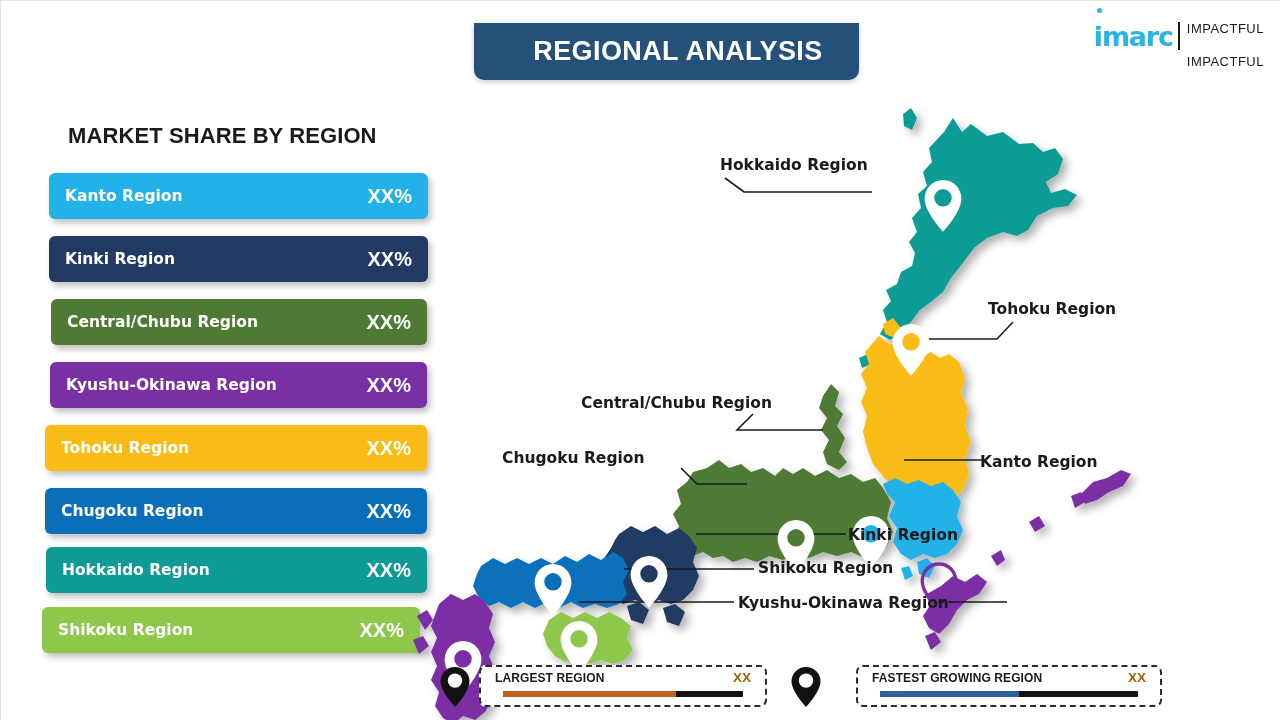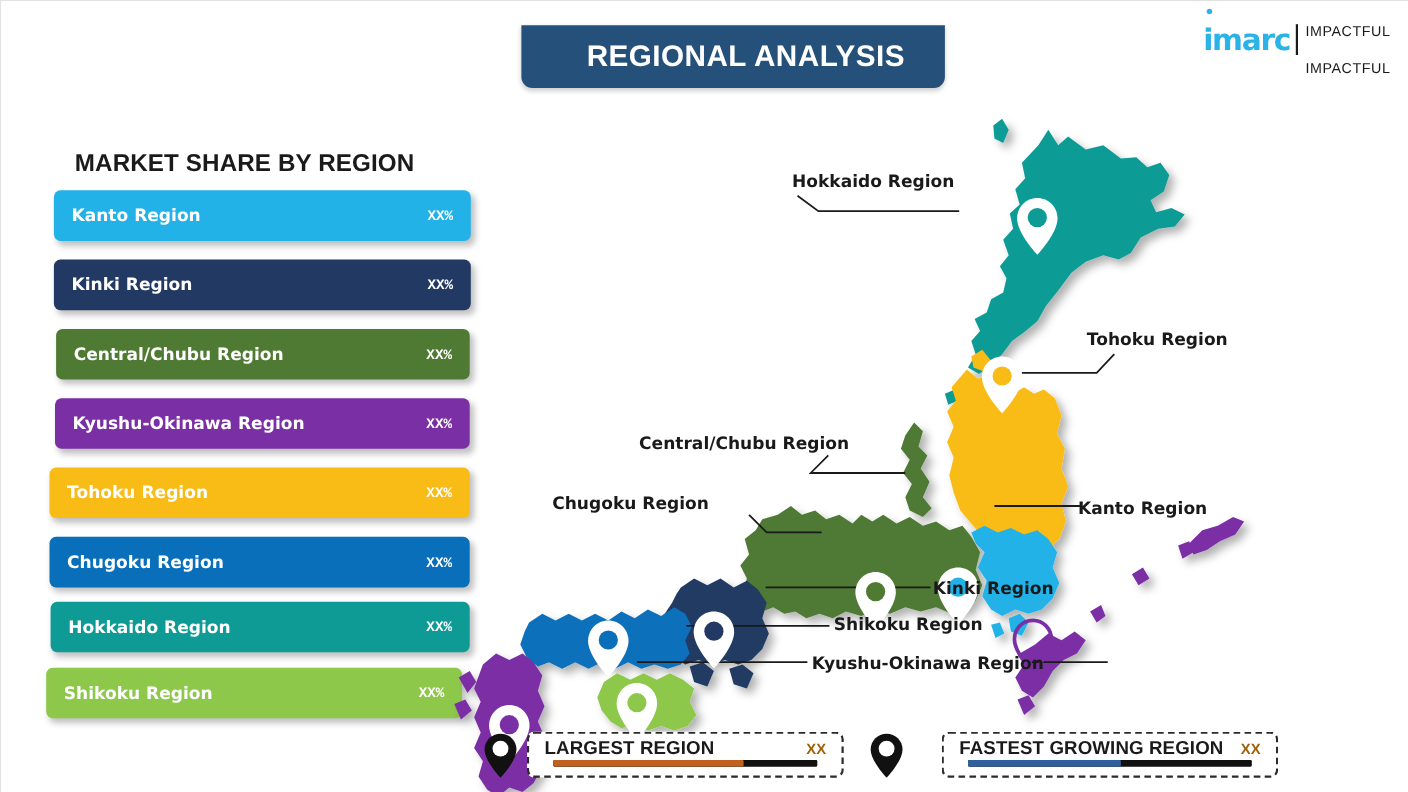--- a/index.html
+++ b/index.html
@@ -56,41 +56,41 @@
   .logo .tag{
     display:flex;flex-direction:column;justify-content:center;
     line-height:1.18;
   }
   .logo .tag span{
     font-size:13px;font-weight:normal;color:#1a1a1a;letter-spacing:.5px;margin-top:18px;
   }
 
   
   .panel-title{
-    position:absolute;left:67px;top:134px;
+    position:absolute;left:67px;top:122px;
     font-size:22px;font-weight:bold;color:#1a1a1a;
     letter-spacing:.1px;
   }
   .bars{position:absolute;left:0;top:0;width:470px;height:720px;}
   .bar{
     position:absolute;height:46px;
     border-radius:6px;
     display:flex;align-items:center;
     box-shadow:3px 4px 6px rgba(0,0,0,.25);
     box-sizing:border-box;
     padding:0 16px 0 16px;
   }
   .bar .name{
     color:#ffffff;font-size:15.5px;font-weight:bold;
     white-space:nowrap;flex:1;
     font-family:"DejaVu Sans", sans-serif;
   }
   .bar .val{
-    color:#ffffff;font-size:13px;font-weight:bold;
-    font-family:Liberation Mono, monospace;
+    color:#ffffff;font-size:20px;font-weight:bold;
+    font-family:Liberation Sans, sans-serif;
   }
 
   
   .map-wrap{position:absolute;left:430px;top:95px;width:720px;height:560px;}
   .map-wrap svg{width:100%;height:100%;display:block;overflow:visible;}
 
   .map-label{
     position:absolute;
     font-size:15.5px;font-weight:bold;color:#1a1a1a;
     white-space:nowrap;
@@ -102,21 +102,21 @@
     position:absolute;height:42px;
     border:2px dashed #2b2b2b;border-radius:7px;
     box-sizing:border-box;
     background:#ffffff;
   }
   .bc-row{
     display:flex;align-items:center;
     padding:3px 14px 0 14px;
   }
   .bc-label{
-    font-size:17px;font-weight:bold;color:#1a1a1a;letter-spacing:.1px;
+    font-size:12px;font-weight:bold;color:#1a1a1a;letter-spacing:.1px;
     font-family:"Liberation Sans", sans-serif;
   }
   .bc-val{
     font-size:13.5px;font-weight:bold;color:#a16207;margin-left:auto;
     font-family:"Liberation Sans", sans-serif;
   }
   .bc-track{
     position:absolute;left:22px;right:22px;bottom:8px;
     height:6px;background:#111111;border-radius:1px;overflow:hidden;
   }

